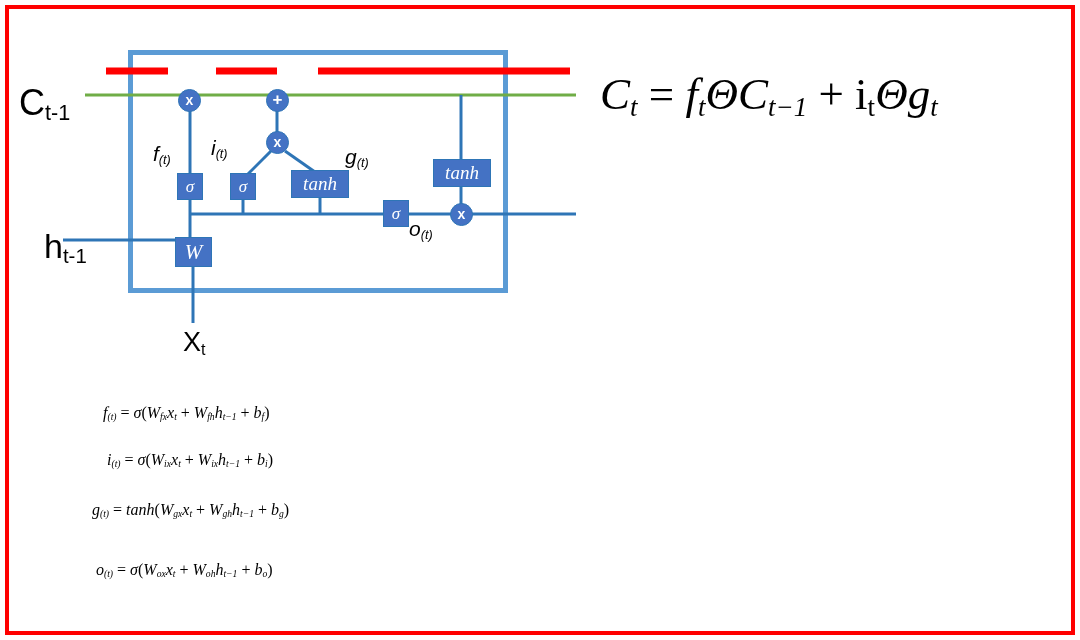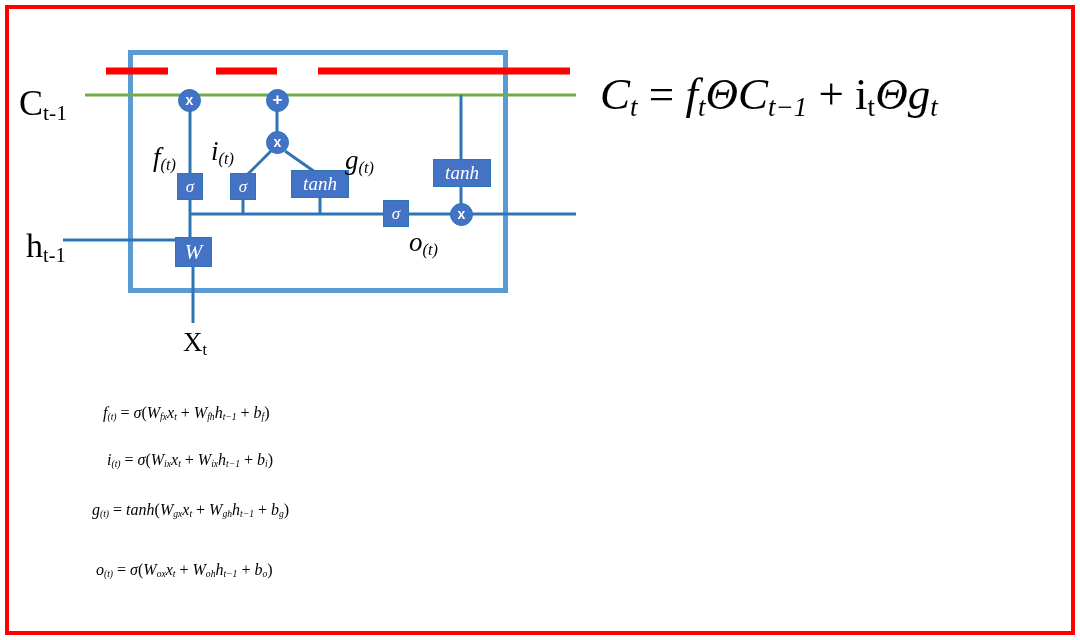--- a/index.html
+++ b/index.html
@@ -25,22 +25,22 @@
     font-family:"Liberation Sans", sans-serif;
   }
   .gate-box {
     position:absolute; background:#4472C4; border:1.5px solid #2E75B6;
     color:#fff; text-align:center; font-family:"Liberation Serif", serif;
     font-style:italic; display:flex; align-items:center; justify-content:center;
   }
   .sigma { width:26px; height:27px; font-size:17px; }
   .tanh-box { width:58px; height:28px; font-size:19px; }
   .w-box { width:37px; height:30px; font-size:21px; }
-  .io-label { position:absolute; font-family:Liberation Serif, serif; font-weight:400; }
-  .glabel { position:absolute; font-family:Liberation Serif, serif; font-size:27px; }
+  .io-label { position:absolute; font-family:Liberation Sans, sans-serif; font-weight:400; }
+  .glabel { position:absolute; font-family:Liberation Sans, sans-serif; font-size:21px; }
   .eq { position:absolute; font-family:"Liberation Serif", serif; white-space:nowrap; }
   .eq-big { font-size:45px; }
   .eq-small { font-size:16px; }
   .sub { font-size:0.6em; position:relative; top:0.25em; }
   .it { font-style:italic; }
 </style>
 </head>
 <body>
 
 <div class="canvas">
@@ -86,27 +86,27 @@
   <div class="op-circle" style="left:450px; top:203px;">x</div>
 
   <div class="gate-box sigma" style="left:177px; top:173px;">σ</div>
   <div class="gate-box sigma" style="left:230px; top:173px;">σ</div>
   <div class="gate-box tanh-box" style="left:291px; top:170px;">tanh</div>
   <div class="gate-box sigma" style="left:383px; top:200px;">σ</div>
   <div class="gate-box tanh-box" style="left:433px; top:159px;">tanh</div>
   <div class="gate-box w-box" style="left:175px; top:237px;">W</div>
 
   <div class="io-label" style="left:19px; top:82px; font-size:36px;"><span>C</span><span class="sub">t-1</span></div>
-  <div class="io-label" style="left:26px; top:227px; font-size:34px;"><span>h</span><span class="sub">t-1</span></div>
+  <div class="io-label" style="left:44px; top:227px; font-size:34px;"><span>h</span><span class="sub">t-1</span></div>
   <div class="io-label" style="left:183px; top:327px; font-size:27px;"><span>X</span><span class="sub">t</span></div>
 
   <div class="glabel" style="left:153px; top:142px;"><span class="it">f</span><span class="it sub">(t)</span></div>
   <div class="glabel" style="left:211px; top:136px;"><span class="it">i</span><span class="it sub">(t)</span></div>
   <div class="glabel" style="left:345px; top:145px;"><span class="it">g</span><span class="it sub">(t)</span></div>
-  <div class="glabel" style="left:409px; top:227px;"><span class="it">o</span><span class="it sub">(t)</span></div>
+  <div class="glabel" style="left:409px; top:217px;"><span class="it">o</span><span class="it sub">(t)</span></div>
 
   <div class="eq eq-big" style="left:600px; top:68px;"><span class="it">C</span><span class="it sub">t</span><span> = </span><span class="it">f</span><span class="it sub">t</span><span class="it">Θ</span><span class="it">C</span><span class="it sub">t−1</span><span> + </span><span>i</span><span class="sub">t</span><span class="it">Θ</span><span class="it">g</span><span class="it sub">t</span></div>
 
   <div class="eq eq-small" style="left:103px; top:404px;"><span class="it">f</span><span class="it sub">(t)</span><span> = </span><span class="it">σ</span><span>(</span><span class="it">W</span><span class="it sub">fx</span><span class="it">x</span><span class="it sub">t</span><span> + </span><span class="it">W</span><span class="it sub">fh</span><span class="it">h</span><span class="it sub">t−1</span><span> + </span><span class="it">b</span><span class="it sub">f</span><span>)</span></div>
   <div class="eq eq-small" style="left:107px; top:451px;"><span class="it">i</span><span class="it sub">(t)</span><span> = </span><span class="it">σ</span><span>(</span><span class="it">W</span><span class="it sub">ix</span><span class="it">x</span><span class="it sub">t</span><span> + </span><span class="it">W</span><span class="it sub">ix</span><span class="it">h</span><span class="it sub">t−1</span><span> + </span><span class="it">b</span><span class="it sub">i</span><span>)</span></div>
   <div class="eq eq-small" style="left:92px;  top:501px;"><span class="it">g</span><span class="it sub">(t)</span><span> = </span><span class="it">tanh</span><span>(</span><span class="it">W</span><span class="it sub">gx</span><span class="it">x</span><span class="it sub">t</span><span> + </span><span class="it">W</span><span class="it sub">gh</span><span class="it">h</span><span class="it sub">t−1</span><span> + </span><span class="it">b</span><span class="it sub">g</span><span>)</span></div>
   <div class="eq eq-small" style="left:96px;  top:561px;"><span class="it">o</span><span class="it sub">(t)</span><span> = </span><span class="it">σ</span><span>(</span><span class="it">W</span><span class="it sub">ox</span><span class="it">x</span><span class="it sub">t</span><span> + </span><span class="it">W</span><span class="it sub">oh</span><span class="it">h</span><span class="it sub">t−1</span><span> + </span><span class="it">b</span><span class="it sub">o</span><span>)</span></div>
 
 </div>
 

